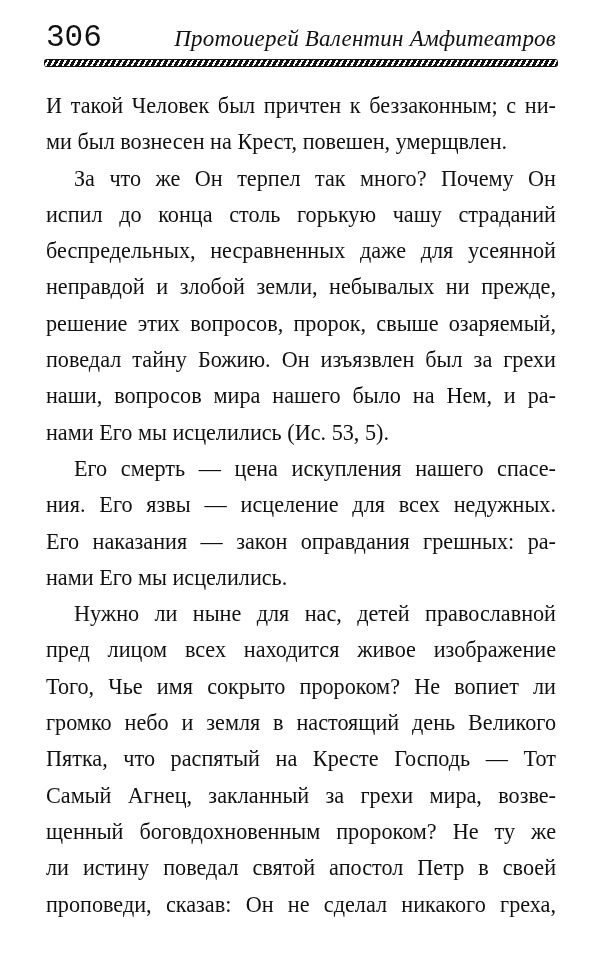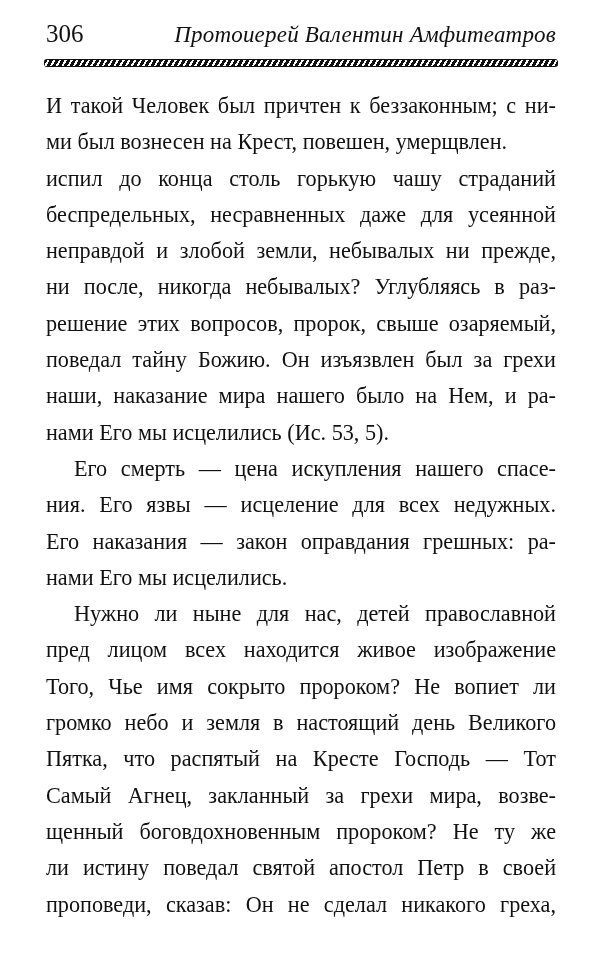--- a/index.html
+++ b/index.html
@@ -1,20 +1,20 @@
 <!DOCTYPE html>
 <html><head>
 <meta charset="utf-8">
 <style>
   html, body { margin: 0; padding: 0; background: #ffffff; }
   body { width: 600px; height: 971px; position: relative; overflow: hidden;
          font-family: "DejaVu Serif", "Liberation Serif", serif; color: #111; }
   .header { position: absolute; left: 46px; right: 44px; top: 20px; height: 30px;
             display: flex; justify-content: space-between; align-items: baseline; }
-  .page-num { font-family: Liberation Serif, serif; font-size: 25px; }
+  .page-num { font-family: Liberation Mono, monospace; font-size: 31px; }
   .running-title { font-family: Liberation Serif, serif; font-style: italic; font-size: 23px; letter-spacing: 0.2px; }
   .rule { position: absolute; left: 44px; right: 42px; top: 59px; height: 6px;
           background: repeating-linear-gradient(120deg, #111 0 3px, #fff 3px 5px);
           border-top: 1.5px solid #111; border-bottom: 1.5px solid #111; border-radius: 3px; }
   .body { position: absolute; left: 46px; right: 44px; top: 88px;
           font-family: "Liberation Serif", serif; font-size: 22.2px; line-height: 36.3px;
           text-align: justify; }
   .line { display: block; white-space: nowrap; text-align-last: justify; text-align: justify; }
   .line.last { text-align-last: left; }
   .indent { padding-left: 28px; }
@@ -25,27 +25,27 @@
 
 <div class="header">
   <span class="page-num">306</span>
   <span class="running-title">Протоиерей Валентин Амфитеатров</span>
 </div>
 <div class="rule"></div>
 
 <div class="body" id="body">
     <span class="line"><span>И такой Человек был причтен к беззаконным; с ни-</span></span>
     <span class="line last"><span>ми был вознесен на Крест, повешен, умерщвлен.</span></span>
+    <span class="line indent"><span>За что же Он терпел так много? Почему Он</span></span>
     <span class="line"><span>испил до конца столь горькую чашу страданий</span></span>
     <span class="line"><span>беспредельных, несравненных даже для усеянной</span></span>
     <span class="line"><span>неправдой и злобой земли, небывалых ни прежде,</span></span>
-    <span class="line"><span>ни после, никогда небывалых? Углубляясь в раз-</span></span>
     <span class="line"><span>решение этих вопросов, пророк, свыше озаряемый,</span></span>
     <span class="line"><span>поведал тайну Божию. </span><span class="it">Он изъязвлен был за грехи</span></span>
-    <span class="line"><span class="it">наши, наказание мира нашего было на Нем, и ра-</span></span>
+    <span class="line"><span class="it">наши, вопросов мира нашего было на Нем, и ра-</span></span>
     <span class="line last"><span class="it">нами Его мы исцелились</span><span> (Ис. 53, 5).</span></span>
     <span class="line indent"><span>Его смерть — цена искупления нашего спасе-</span></span>
     <span class="line"><span>ния. Его язвы — исцеление для всех недужных.</span></span>
     <span class="line"><span>Его наказания — закон оправдания грешных: </span><span class="it">ра-</span></span>
     <span class="line last"><span class="it">нами Его мы исцелились</span><span>.</span></span>
     <span class="line indent"><span>Нужно ли ныне для нас, детей православной</span></span>
     <span class="line"><span>пред лицом всех находится живое изображение</span></span>
     <span class="line"><span>Того, Чье имя сокрыто пророком? Не вопиет ли</span></span>
     <span class="line"><span>громко небо и земля в настоящий день Великого</span></span>
     <span class="line"><span>Пятка, что распятый на Кресте Господь — Тот</span></span>

